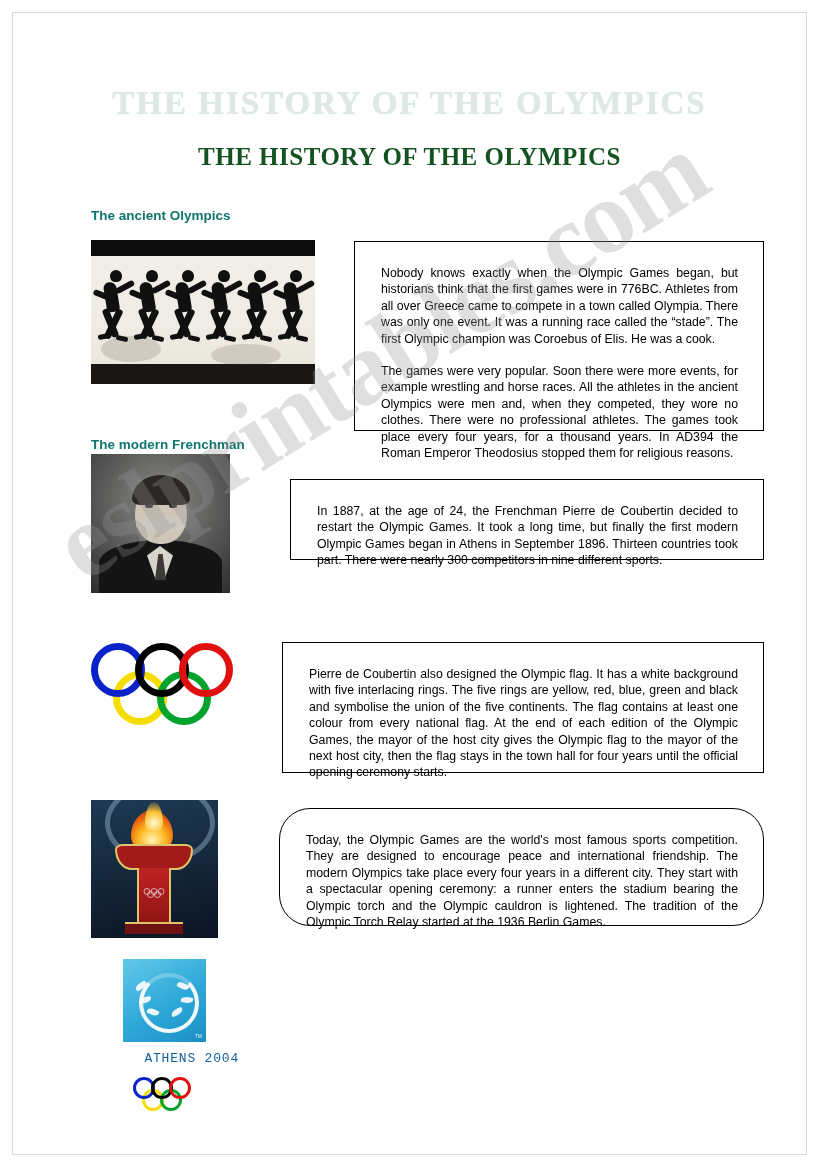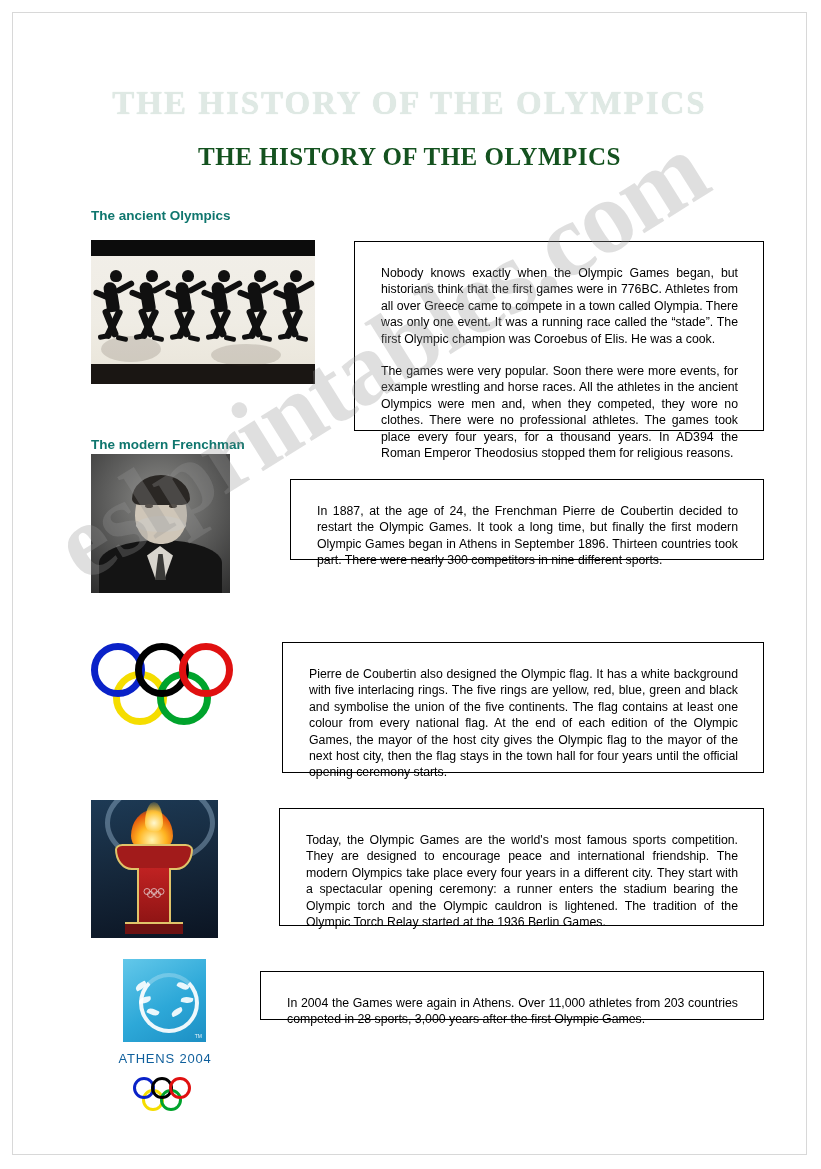--- a/index.html
+++ b/index.html
@@ -72,21 +72,21 @@
     font-family: "Liberation Sans", sans-serif;
     font-size: 12.3px;
     line-height: 16.4px;
     color: #000000;
     text-align: justify;
     text-justify: inter-word;
   }
   .tb1 { left: 341px; top: 228px; width: 410px; height: 190px; }
   .tb2 { left: 277px; top: 466px; width: 474px; height: 81px; }
   .tb3 { left: 269px; top: 629px; width: 482px; height: 131px; }
-  .tb4 { left: 266px; top: 795px; width: 485px; height: 118px; }
+  .tb4 { left: 266px; top: 795px; width: 485px; height: 118px; border-radius: 31px; }
   .tb5 { left: 247px; top: 958px; width: 504px; height: 49px; }
 
   .tb1 p, .tb2 p, .tb3 p, .tb4 p, .tb5 p {
     margin: 16px;
   }
 
   
   .img-vase {
     position: absolute;
     left: 78px;
@@ -374,22 +374,22 @@
     position: absolute;
     right: 4px; bottom: 3px;
     font-size: 5px;
     color: rgba(255,255,255,0.9);
   }
   .athens-caption {
     position: absolute;
     left: 78px;
     top: 1038px;
     width: 148px;
-    text-align: center;
-    font-family: Liberation Sans, sans-serif;
+    text-align: right;
+    font-family: Liberation Mono, monospace;
     font-size: 13px;
     letter-spacing: 0.8px;
     color: #0f5f9c;
   }
   .img-rings-small {
     position: absolute;
     left: 120px;
     top: 1062px;
     width: 68px;
     height: 38px;
@@ -572,20 +572,17 @@
     </div>
     <div class="athens-caption">ATHENS 2004</div>
     <div class="img-rings-small">
       <div class="ring-s yellow"></div>
       <div class="ring-s green"></div>
       <div class="ring-s blue"></div>
       <div class="ring-s black"></div>
       <div class="ring-s red"></div>
     </div>
 
-    <div class="textbox tb5">
-      <p>In 2004 the Games were again in Athens. Over 11,000 athletes from 203 countries competed in 28 sports, 3,000 years after the first Olympic Games.</p>
-    </div>
 
     <div class="watermark">eslprintables.com</div>
 
   </div>
 </div>
 
 </body></html>

